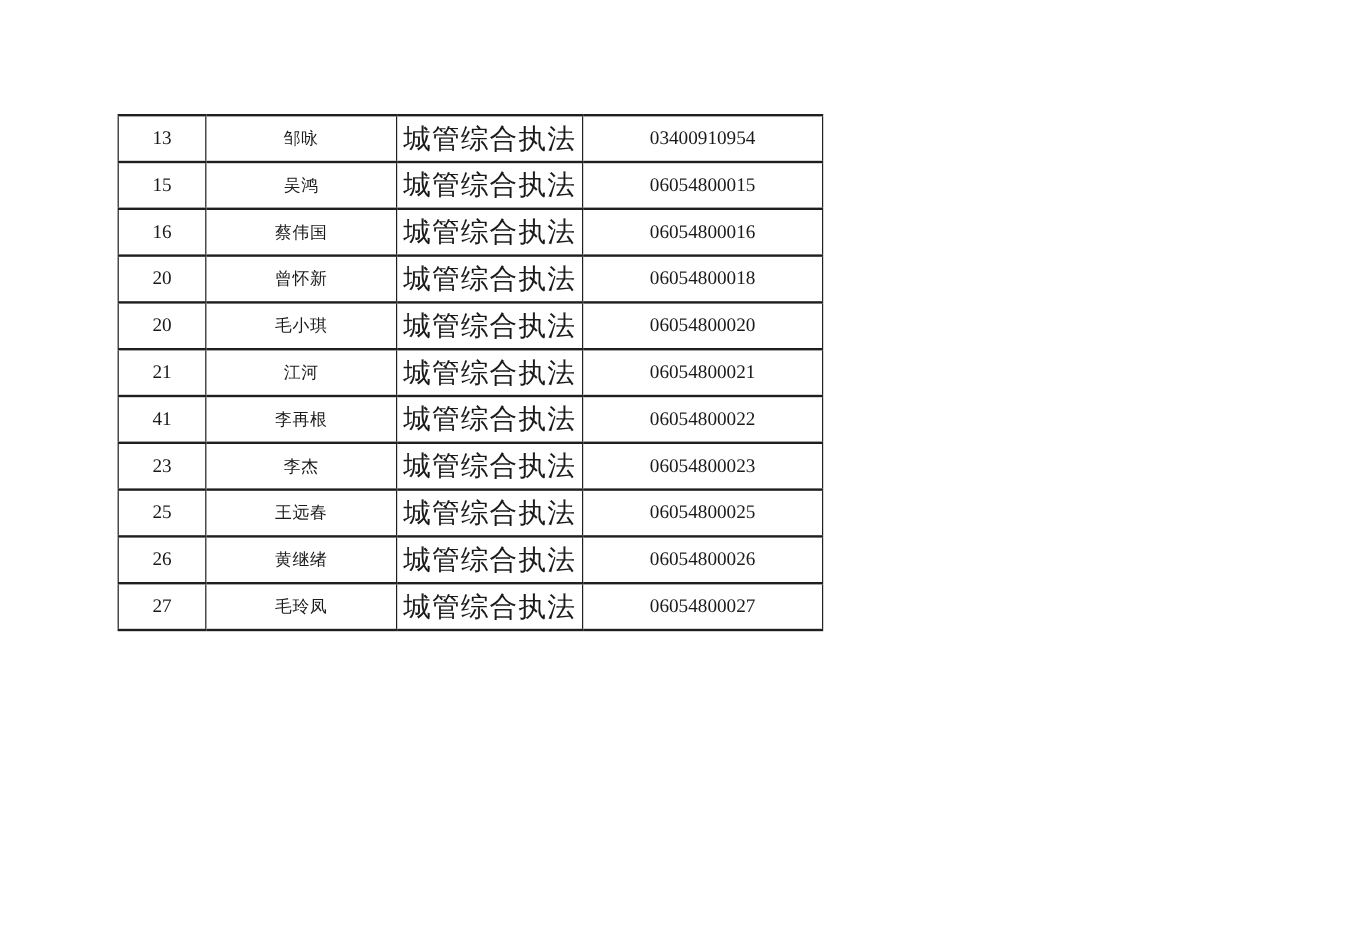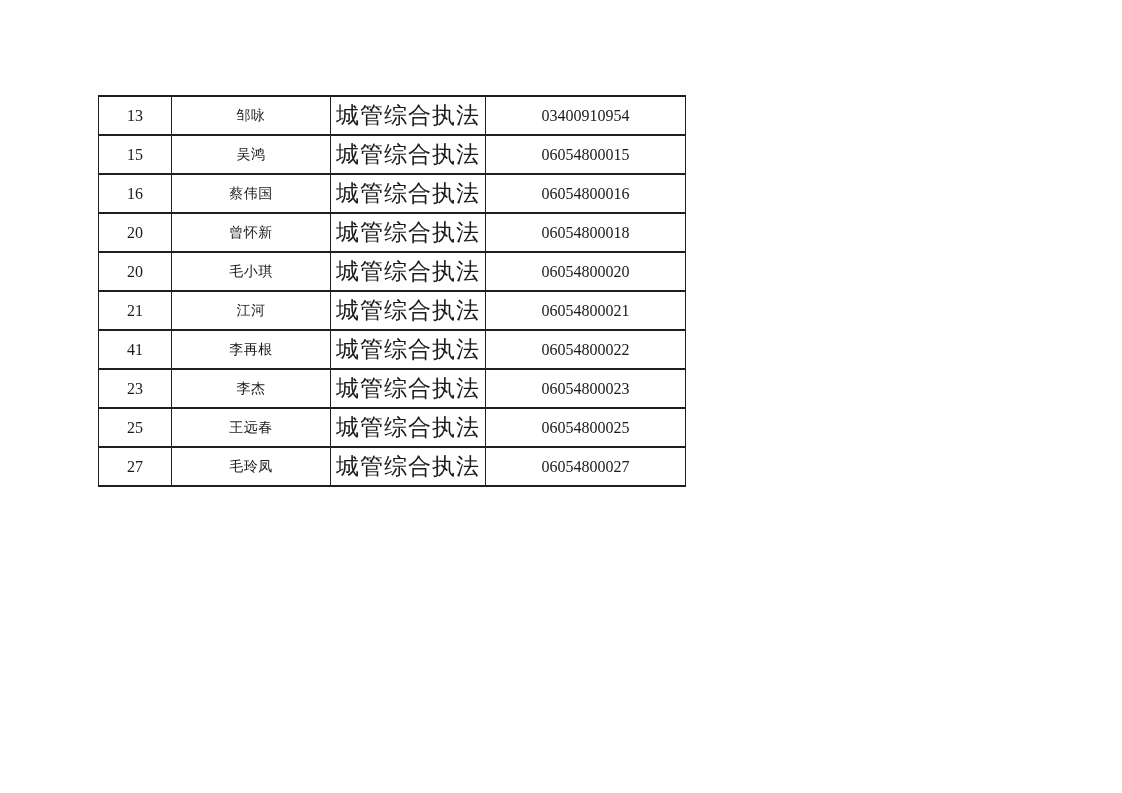--- a/index.html
+++ b/index.html
@@ -108,20 +108,26 @@
         <td class="cell-dept">城管综合执法</td>
         <td class="cell-id">06054800023</td>
       </tr>
       <tr>
         <td class="cell-no">25</td>
         <td class="cell-name">王远春</td>
         <td class="cell-dept">城管综合执法</td>
         <td class="cell-id">06054800025</td>
       </tr>
       <tr>
+        <td class="cell-no">26</td>
+        <td class="cell-name">黄继绪</td>
+        <td class="cell-dept">城管综合执法</td>
+        <td class="cell-id">06054800026</td>
+      </tr>
+      <tr>
         <td class="cell-no">27</td>
         <td class="cell-name">毛玲凤</td>
         <td class="cell-dept">城管综合执法</td>
         <td class="cell-id">06054800027</td>
       </tr>
     </tbody>
   </table>
 </div>
 
 </body></html>

